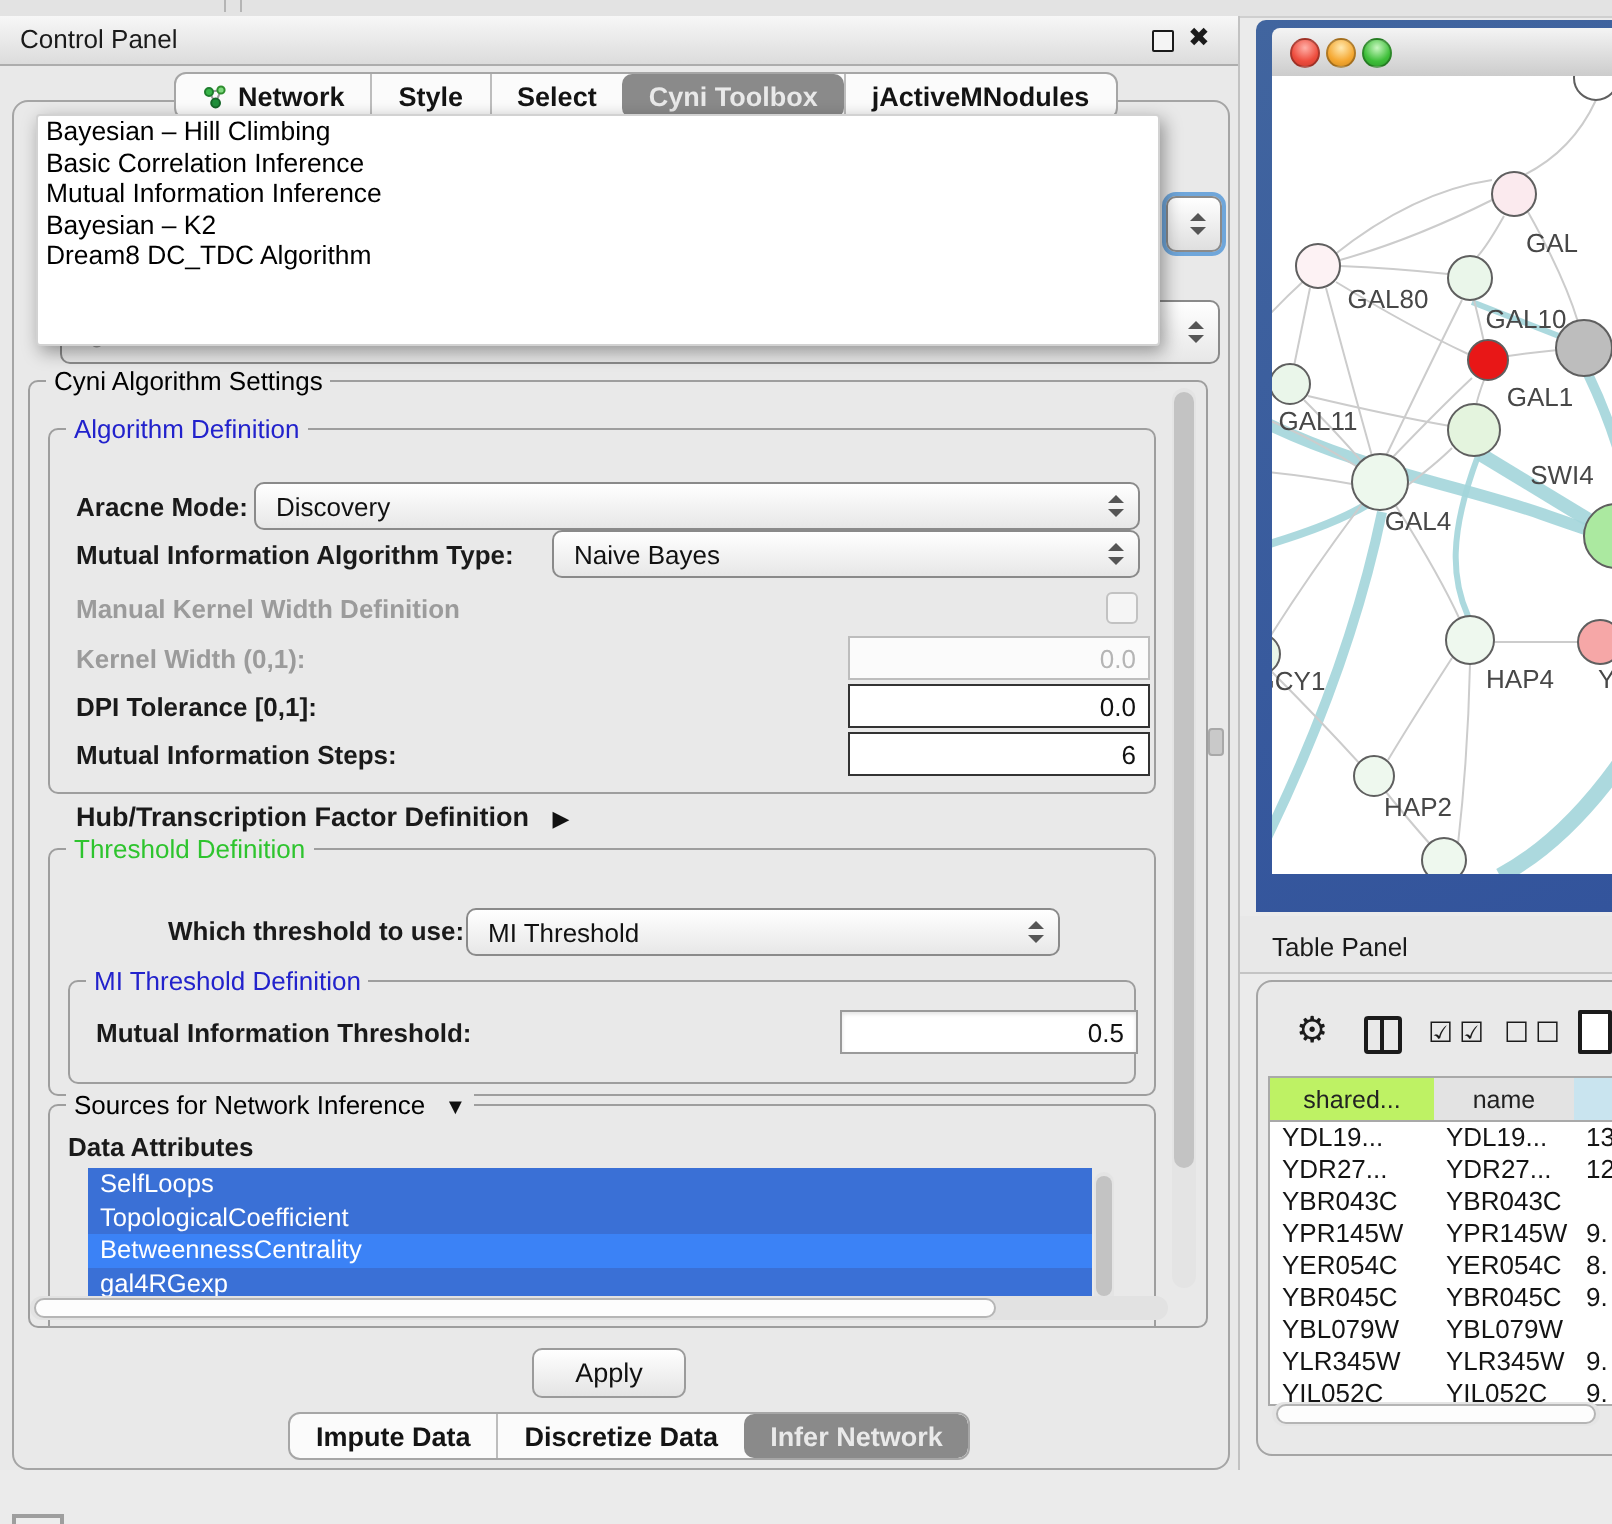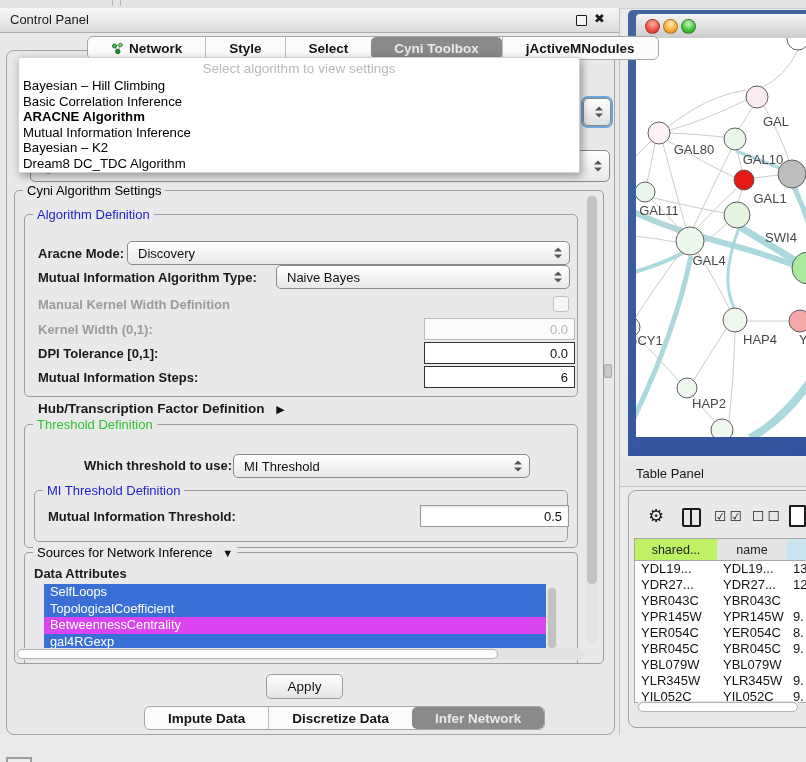--- a/index.html
+++ b/index.html
@@ -13,21 +13,21 @@
   #control-panel{left:0;top:8px;width:619px;height:727px;background:#e9e9e9;
                  border-right:1px solid #c2c2c2;}
   #cp-titlebar{left:0;top:8px;width:619px;height:24px;background:linear-gradient(#f7f7f7,#dcdcdc);
                border-bottom:1px solid #adadad;}
   #cp-title{left:10px;top:12px;font-size:13px;color:#1a1a1a;}
   #cp-float{left:576px;top:15px;width:9px;height:9px;border:1.5px solid #1a1a1a;border-radius:1px;background:#f4f4f4;}
   #cp-close{left:594px;top:11px;font-size:13px;font-weight:bold;color:#1a1a1a;}
   
   .tabbar{display:inline-flex;align-items:stretch;background:#fbfbfb;border:1px solid #a6a6a6;
           border-radius:6px;overflow:hidden;height:22px;}
-  .tab{display:flex;align-items:center;gap:5px;padding:0 23px;font-size:13.5px;font-weight:bold;
+  .tab{display:flex;align-items:center;gap:5px;padding:0 13px;font-size:13.5px;font-weight:bold;
        color:#141414;white-space:nowrap;}
   .tab + .tab{border-left:1px solid #bdbdbd;}
   .tab.selected{background:#8a8a8a;color:#e9e9e9;border-left:none;border-radius:5px;}
   #top-tab-bar{left:87px;top:36px;z-index:5;}
   #bottom-tab-bar{left:144px;top:706px;z-index:5;}
   
   #cp-panel{left:6px;top:50px;width:607px;height:683px;border:1px solid #a5a5a5;border-radius:8px;background:#e9e9e9;}
   
   .combo{border:1px solid #8a8a8a;border-radius:5px;background:linear-gradient(#ffffff,#e7e7e7);
          font-size:13px;display:flex;align-items:center;}
@@ -146,25 +146,23 @@
 
 <div class="abs combo" id="bg-combo">
   <span class="val">galFiltered.sif default node</span>
   <span class="spin"></span>
 </div>
 <div class="abs" id="algo-combo-btn">
   <span class="spin"></span>
 </div>
 
 <div class="abs" id="algo-popup">
-  <div id="popup-hint">Select algorithm to view settings</div>
   <div>
       <div class="popup-item">Bayesian – Hill Climbing</div>
       <div class="popup-item">Basic Correlation Inference</div>
-      <div class="popup-item selected">ARACNE Algorithm</div>
       <div class="popup-item">Mutual Information Inference</div>
       <div class="popup-item">Bayesian – K2</div>
       <div class="popup-item">Dream8 DC_TDC Algorithm</div>
     </div>
 </div>
 
 <div class="abs fieldset" id="fs-cyni">
   <span class="legend">Cyni Algorithm Settings</span>
 </div>
 <div class="abs sb-track-v" style="left:586px;top:194px;width:12px;height:450px;">
@@ -215,21 +213,21 @@
 <div class="abs fieldset" id="fs-src">
   <span class="legend">
     <span>Sources for Network Inference</span>
     <span class="arrow-ico" style="margin-left:6px;">▼</span>
   </span>
 </div>
 <div class="abs lbl" style="left:34px;top:566px;">Data Attributes</div>
 <div class="abs" id="attr-list">
     <div class="attr-item" style="background: rgb(58, 112, 214);">SelfLoops</div>
     <div class="attr-item" style="background: rgb(58, 112, 214);">TopologicalCoefficient</div>
-    <div class="attr-item" style="background: #d946ef;">BetweennessCentrality</div>
+    <div class="attr-item" style="background: #3b82f6;">BetweennessCentrality</div>
     <div class="attr-item" style="background: rgb(58, 112, 214);">gal4RGexp</div>
   </div>
 <div class="abs sb-track-v" style="left:547px;top:586px;width:10px;height:68px;">
   <div class="sb-thumb-v" style="position:absolute;left:1px;top:2px;width:8px;height:60px;"></div>
 </div>
 <div class="abs" style="left:15px;top:648px;width:569px;height:12px;background:#e2e2e2;border-radius:6px;">
   <div class="sb-thumb-h" style="position:absolute;left:2px;top:1px;width:479px;height:8px;"></div>
 </div>
 
 <div class="abs" id="apply-btn">Apply</div>

